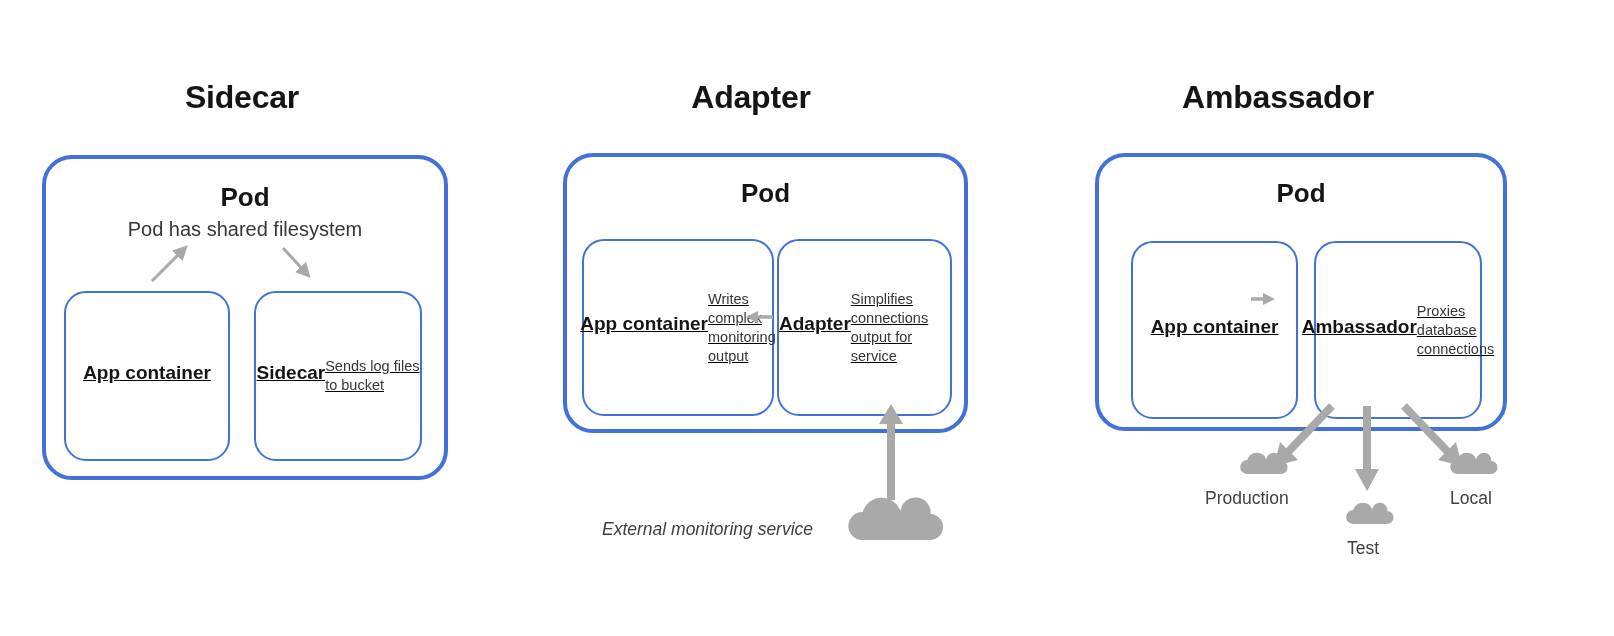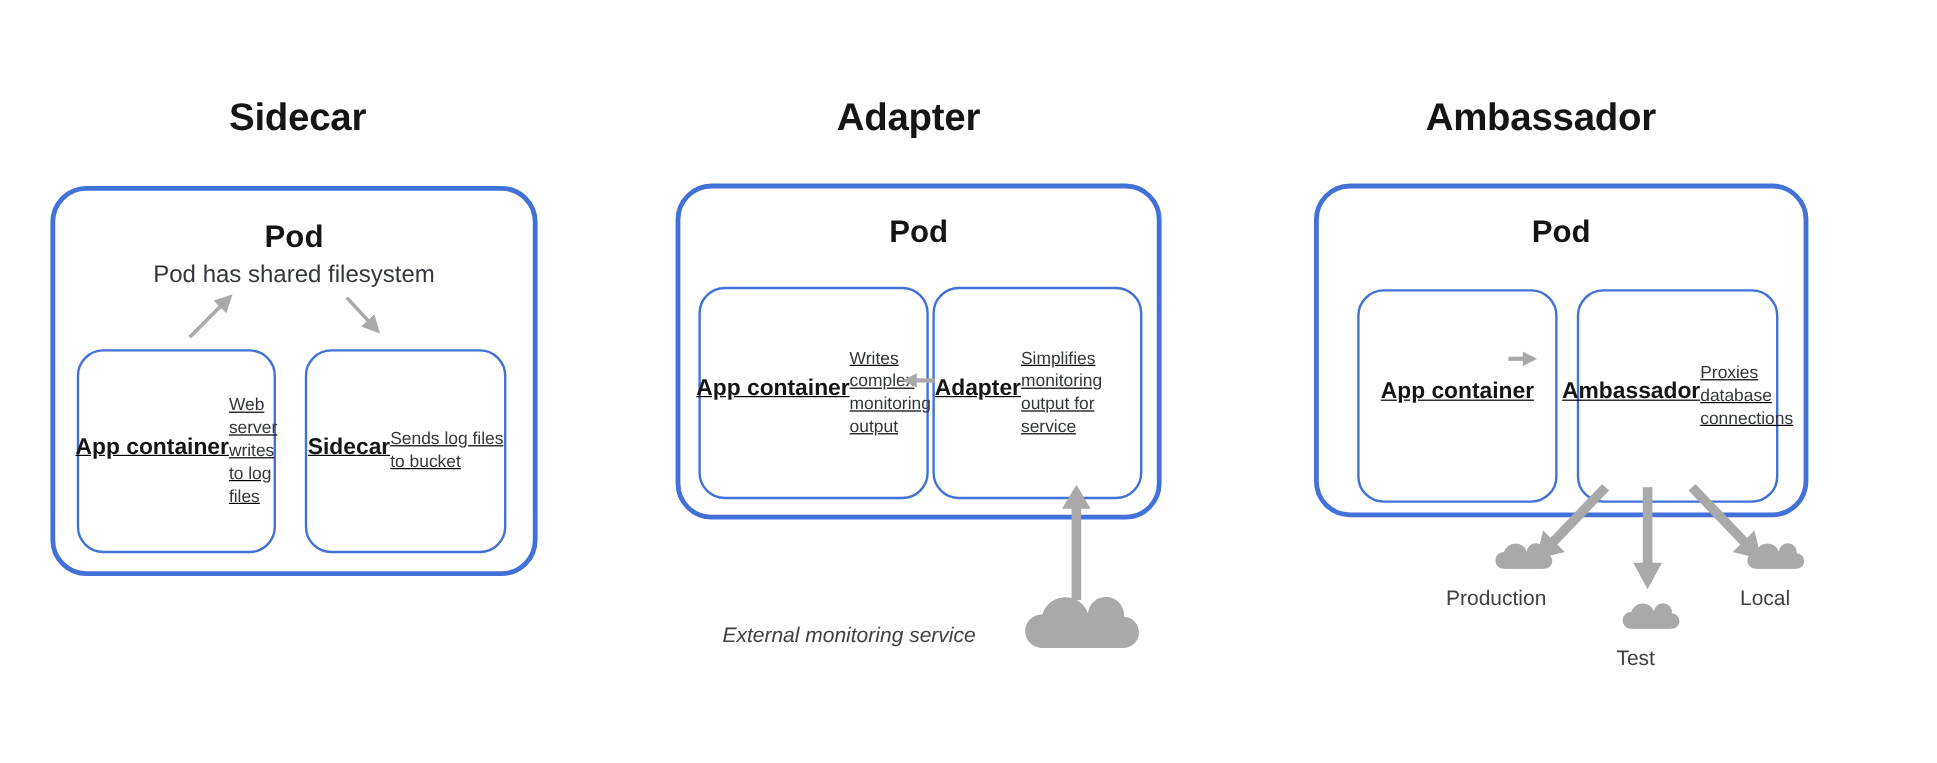--- a/index.html
+++ b/index.html
@@ -21,21 +21,20 @@
     position: absolute;
     left: 0; top: 0;
     width: 1614px;
     height: 636px;
   }
 
   .panel {
     position: absolute;
     top: 0;
     height: 492px;
-    padding-left: 12px;
   }
   #panel-sidecar    { left: 0px;    width: 500px; }
   #panel-adapter    { left: 510px;  width: 500px; }
   #panel-ambassador { left: 1040px; width: 574px; }
 
   .panel-title {
     position: absolute;
     top: 76px;
     width: 100%;
     text-align: center;
@@ -160,24 +159,20 @@
     <div class="panel-title">Sidecar</div>
 
     <div class="pod-box" id="pod-box-sidecar">
 
       <div class="pod-label">Pod</div>
 
       <div class="pod-subtitle">Pod has shared filesystem</div>
 
       <div class="container-box" id="cbox-sidecar-0">
         <div class="container-title">App container</div>
-        <div class="container-desc">
-          <div>Web server writes</div>
-          <div>to log files</div>
-        </div>
       </div>
 
       <div class="container-box" id="cbox-sidecar-1">
         <div class="container-title">Sidecar</div>
         <div class="container-desc">
           <div>Sends log files</div>
           <div>to bucket</div>
         </div>
       </div>
     </div>
@@ -207,21 +202,21 @@
         <div class="container-title">App container</div>
         <div class="container-desc">
           <div>Writes complex</div>
           <div>monitoring output</div>
         </div>
       </div>
 
       <div class="container-box" id="cbox-adapter-1">
         <div class="container-title">Adapter</div>
         <div class="container-desc">
-          <div>Simplifies monitoring</div>
+          <div>Simplifies connections</div>
           <div>output for service</div>
         </div>
       </div>
     </div>
 
     <svg class="svg-overlay" viewBox="0 0 500 636" width="500" height="636">
 
       <g>
         <line x1="263" y1="317" x2="245" y2="317" stroke="#a9a9a9" stroke-width="3.5"></line>
         <path d="M236,317 L248,311 L248,323 z" fill="#a9a9a9"></path>

